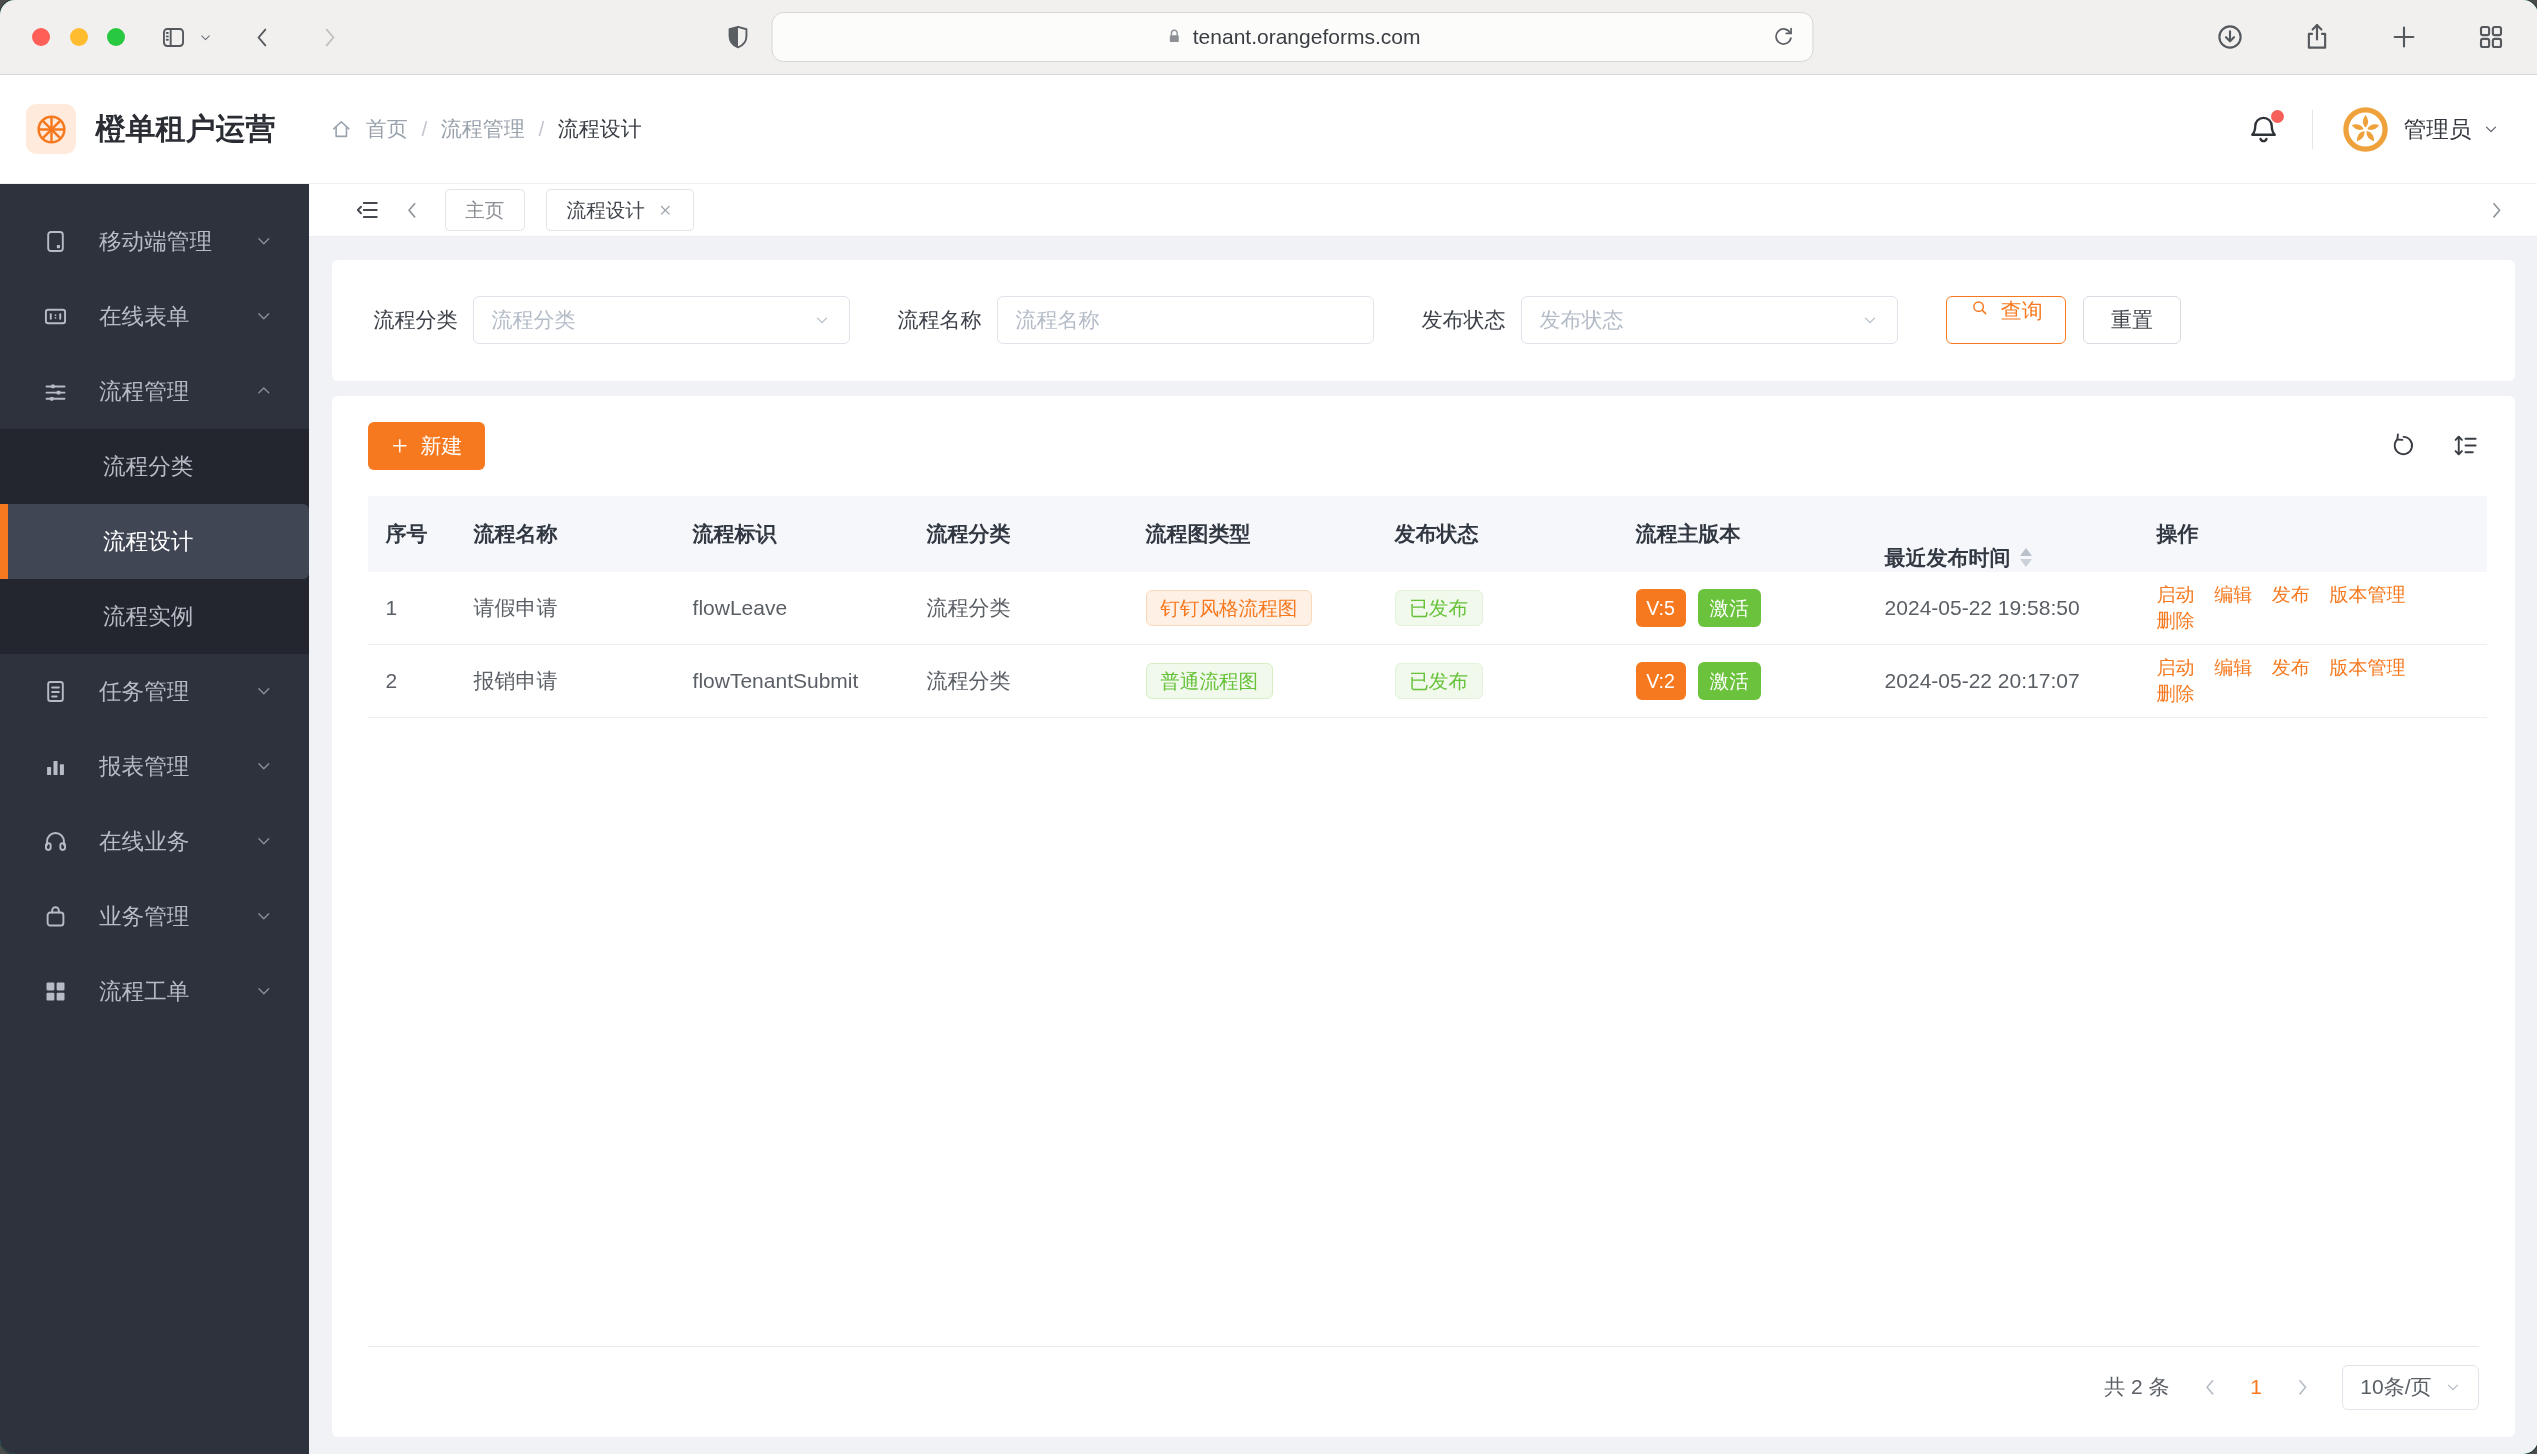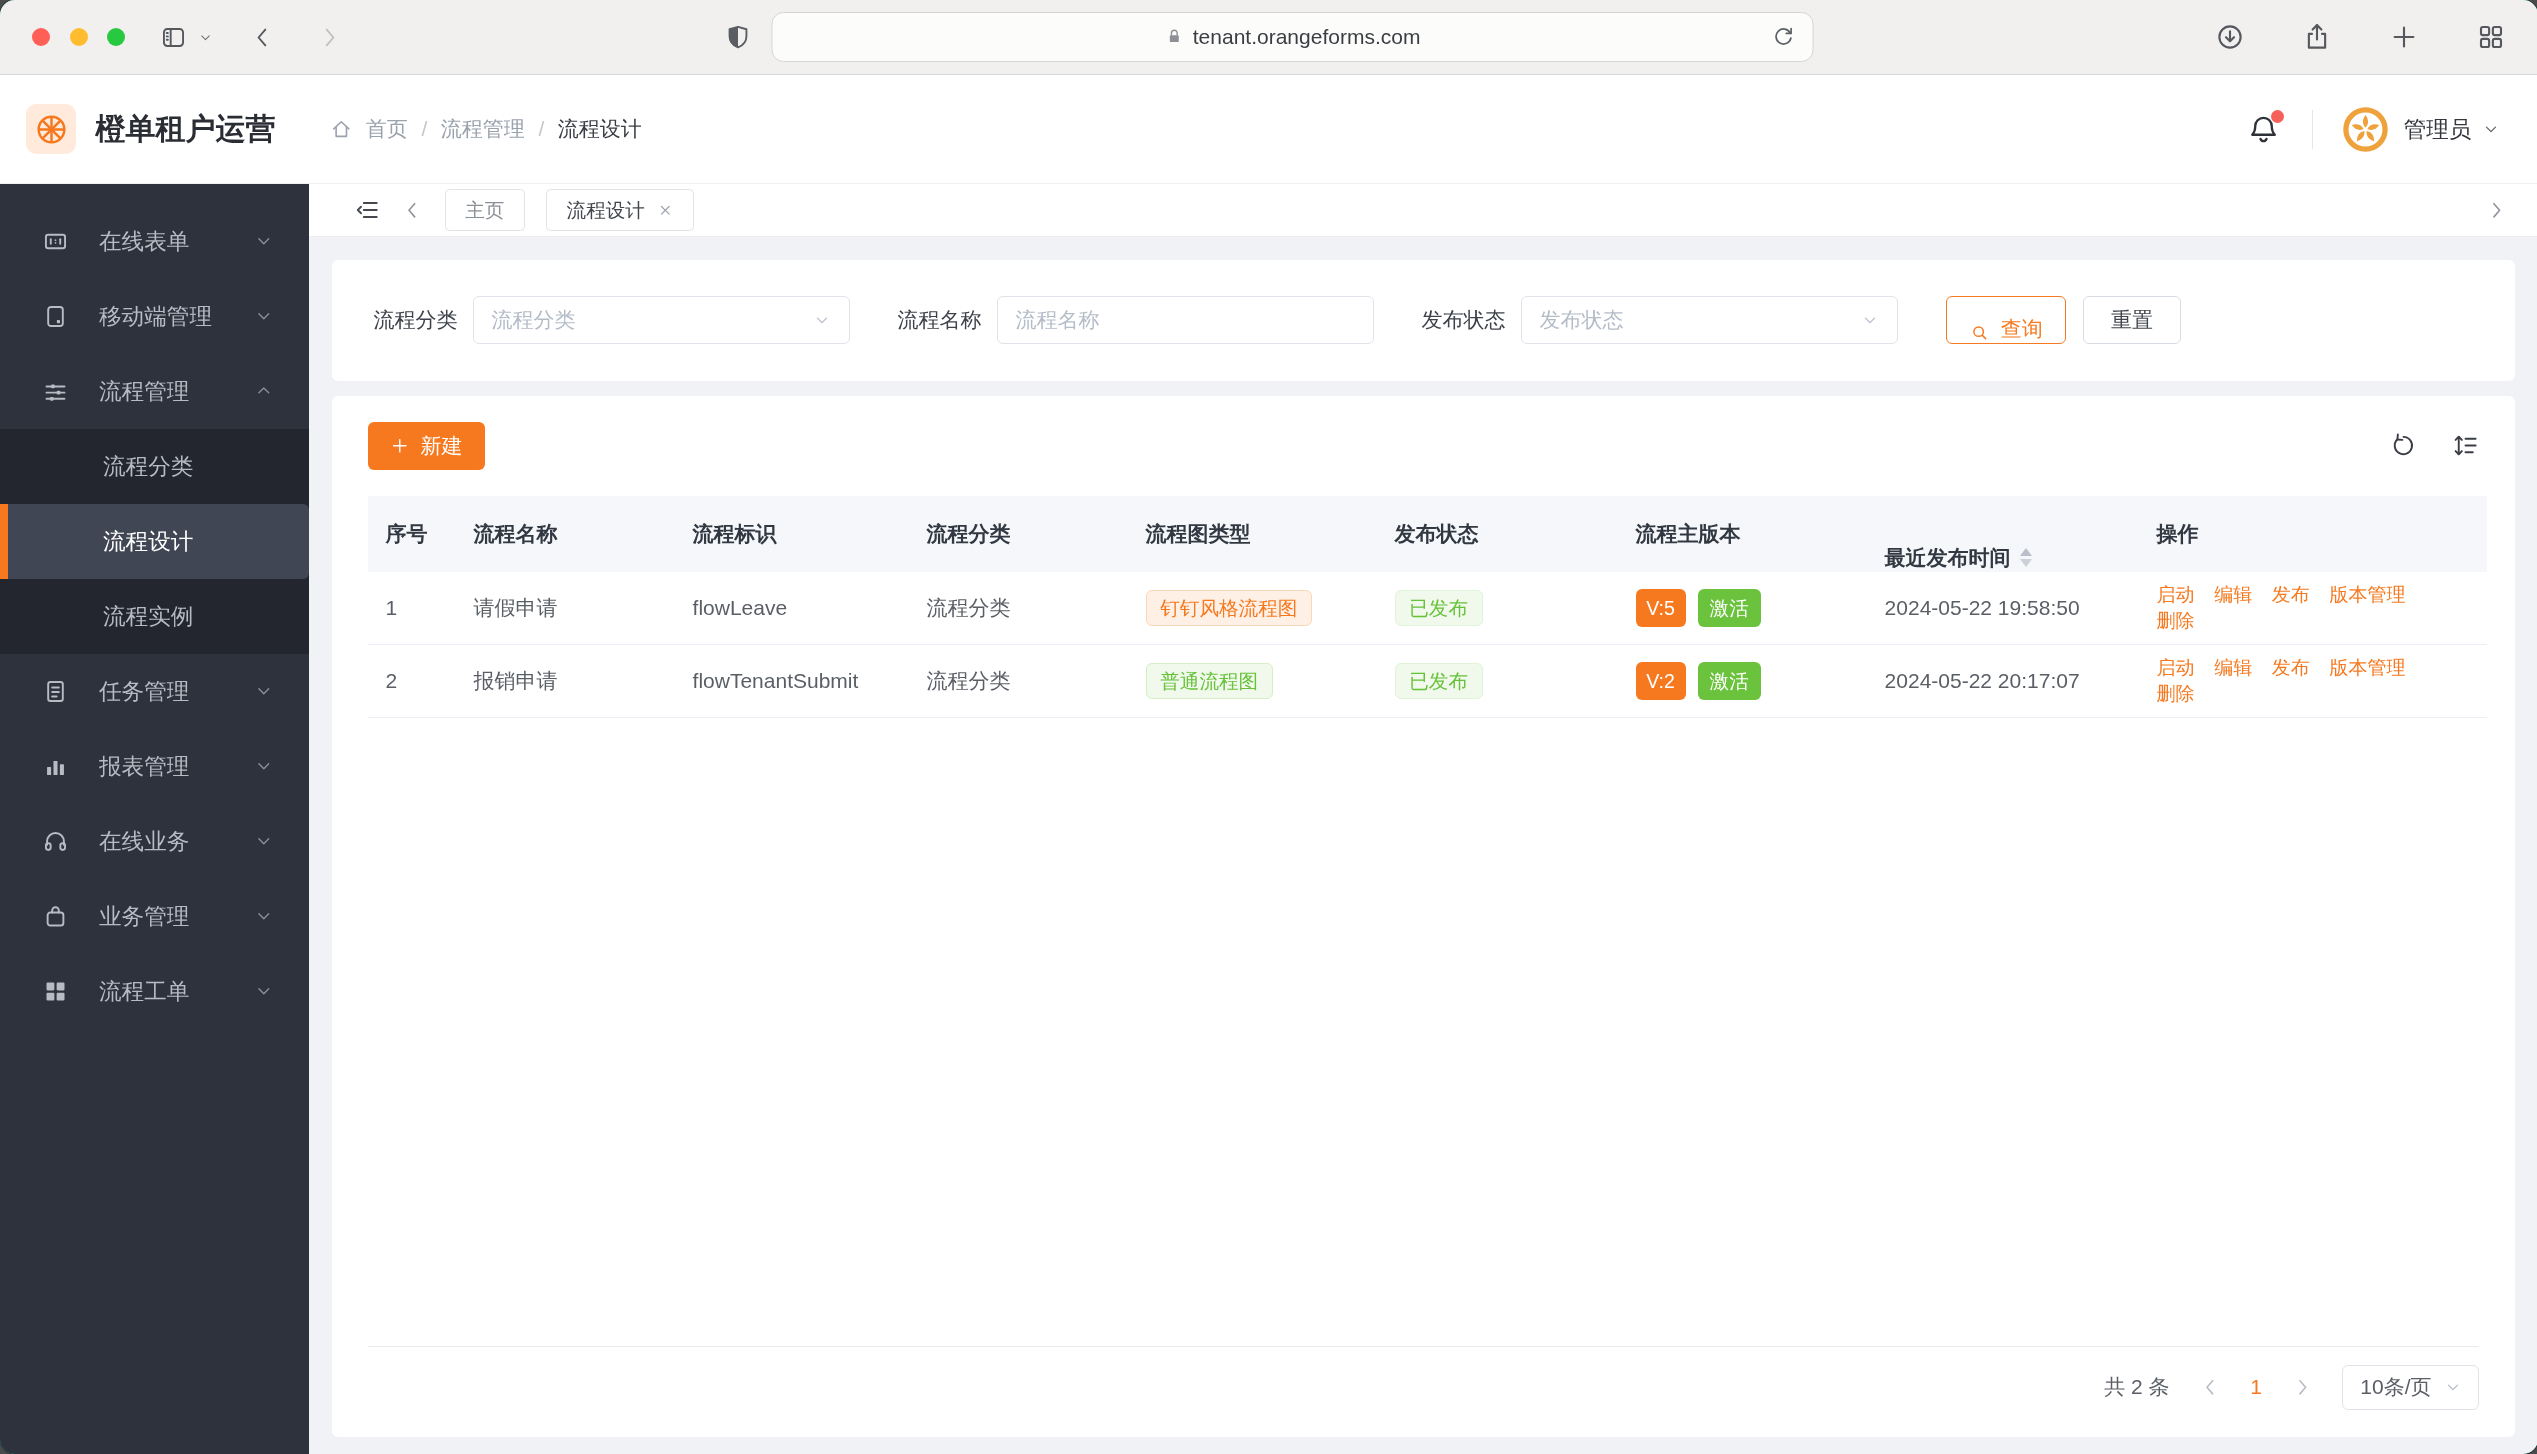--- a/index.html
+++ b/index.html
@@ -53,21 +53,21 @@
 
   
   .content{flex:1;min-height:0;padding:22.6px 22.6px 16.6px;display:flex;flex-direction:column;gap:15px;}
   .filter-card{flex:none;height:121px;background:#fff;border-radius:6px;display:flex;align-items:center;padding:0 42px;}
   .f-group{display:flex;align-items:center;margin-right:48px;}
   .f-label{font-size:21px;color:#3d424a;font-weight:500;margin-right:15px;white-space:nowrap;}
   .f-select{width:377px;height:48px;border:0.8px solid #e0e4ea;border-radius:6px;background:#fff;display:flex;align-items:center;padding:0 18px;color:#b4bcc8;font-size:21px;cursor:pointer;}
   .f-select .ph{flex:1;}
   .f-input{width:377px;height:48px;border:0.8px solid #e0e4ea;border-radius:6px;padding:0 18px;font-size:21px;color:#333;outline:none;font-family:inherit;}
   .f-input::placeholder{color:#b4bcc8;}
-  .btn-search{height:48px;padding:0 22.6px;border:1.5px solid var(--primary);background:#fff;color:var(--primary);border-radius:6px;font-size:21px;display:flex;align-items:flex-end;gap:10.6px;cursor:pointer;}
+  .btn-search{height:48px;padding:0 22.6px;border:1.5px solid var(--primary);background:#fff;color:var(--primary);border-radius:6px;font-size:21px;display:flex;align-items:flex-start;gap:10.6px;cursor:pointer;}
   .btn-reset{height:48px;padding:0 27px;border:0.8px solid #d8dce3;background:#fff;color:#42464d;border-radius:6px;font-size:21px;display:flex;align-items:center;margin-left:16.6px;cursor:pointer;}
 
   .table-card{flex:1;min-height:0;background:#fff;border-radius:6px;padding:26px 36px 15px;display:flex;flex-direction:column;}
   .toolbar{flex:none;display:flex;align-items:center;}
   .btn-new{height:48px;padding:0 22.6px;background:var(--primary);color:#fff;border:none;border-radius:6px;font-size:21px;display:flex;align-items:center;gap:10.6px;cursor:pointer;}
   .toolbar-icons{margin-left:auto;display:flex;align-items:center;gap:35px;color:#3a3e44;}
 
   table{width:100%;border-collapse:collapse;table-layout:fixed;margin-top:26px;}
   thead th{background:var(--table-header-bg);height:68px;font-size:21px;font-weight:700;color:#323842;text-align:left;padding:0 15px;}
   thead th:first-child{padding-left:18px;}
@@ -252,42 +252,42 @@
             </svg>
           </span>
       </div>
     </header>
 
     <div class="app-body">
       <aside class="sidebar" id="sidebar">
           <div class="side-item">
             <span class="icon" style="font-size: 27px;">
               <svg viewBox="0 0 24 24">
+                <rect x="5.5" y="3.5" width="13" height="17" rx="2.5"></rect>
+                <rect class="fill" x="13.2" y="15.2" width="2.8" height="2.8" rx="0.6"></rect>
+              </svg>
+            </span>
+            <span class="lbl">移动端管理</span>
+            <span class="icon chev" style="font-size: 19.6px;">
+              <svg viewBox="0 0 24 24">
+                <polyline points="6,9.5 12,15.5 18,9.5"></polyline>
+              </svg>
+            </span>
+          </div>
+          <div class="side-item">
+            <span class="icon" style="font-size: 27px;">
+              <svg viewBox="0 0 24 24">
                 <rect x="3.5" y="6" width="17" height="12" rx="2"></rect>
                 <line x1="7.8" y1="10" x2="7.8" y2="14"></line>
                 <line x1="16.2" y1="10" x2="16.2" y2="14"></line>
                 <circle class="fill" cx="12" cy="10.8" r="0.8"></circle>
                 <circle class="fill" cx="12" cy="13.2" r="0.8"></circle>
               </svg>
             </span>
             <span class="lbl">在线表单</span>
-            <span class="icon chev" style="font-size: 19.6px;">
-              <svg viewBox="0 0 24 24">
-                <polyline points="6,9.5 12,15.5 18,9.5"></polyline>
-              </svg>
-            </span>
-          </div>
-          <div class="side-item">
-            <span class="icon" style="font-size: 27px;">
-              <svg viewBox="0 0 24 24">
-                <rect x="5.5" y="3.5" width="13" height="17" rx="2.5"></rect>
-                <rect class="fill" x="13.2" y="15.2" width="2.8" height="2.8" rx="0.6"></rect>
-              </svg>
-            </span>
-            <span class="lbl">移动端管理</span>
             <span class="icon chev" style="font-size: 19.6px;">
               <svg viewBox="0 0 24 24">
                 <polyline points="6,9.5 12,15.5 18,9.5"></polyline>
               </svg>
             </span>
           </div>
           <div class="side-item">
             <span class="icon" style="font-size: 27px;">
               <svg viewBox="0 0 24 24">
                 <line x1="4" y1="7.5" x2="20" y2="7.5"></line>

